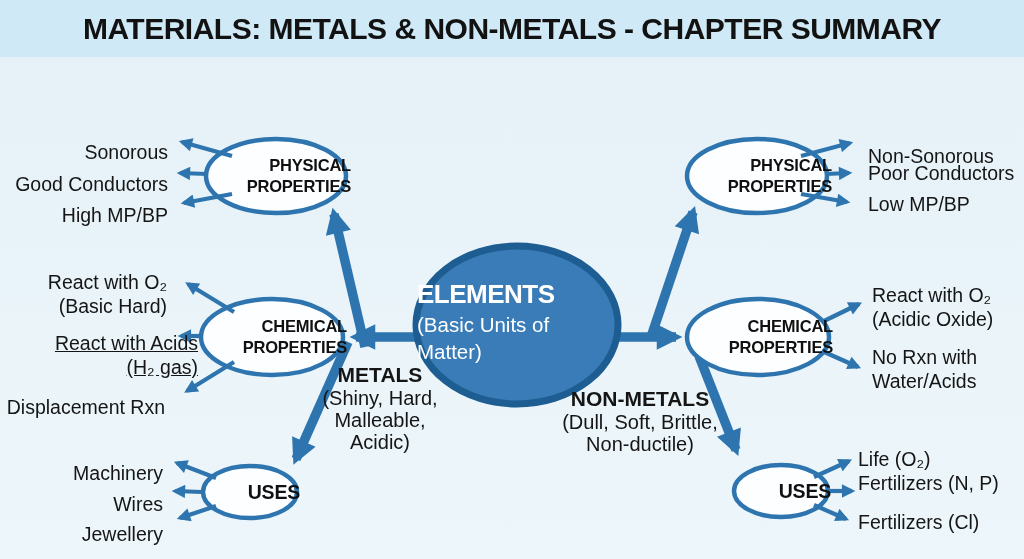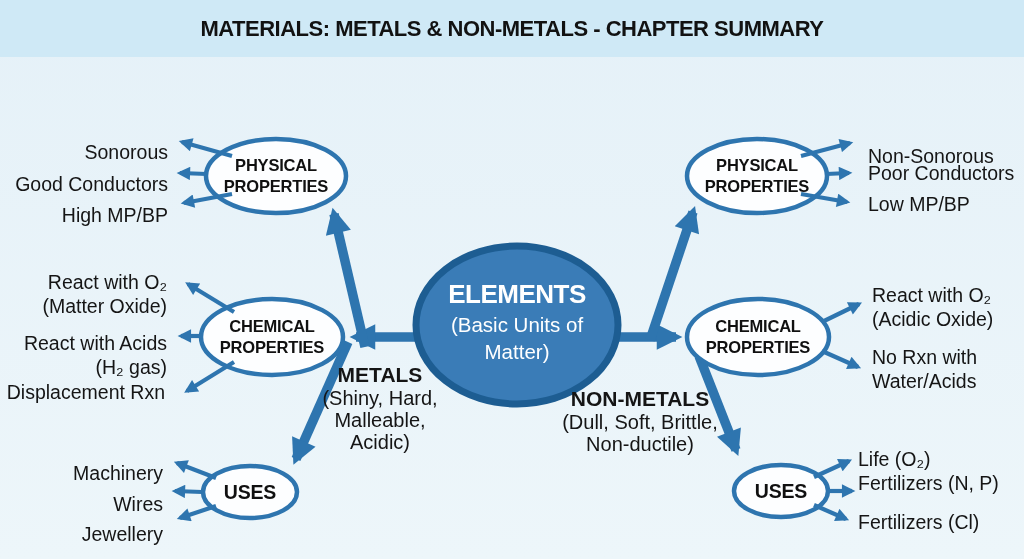--- a/index.html
+++ b/index.html
@@ -6,35 +6,35 @@
   .canvas{
     position:relative;width:1024px;height:559px;overflow:hidden;
     font-family:"Liberation Sans","DejaVu Sans",sans-serif;
     background:linear-gradient(180deg,#e5f1f8 0%,#edf6fa 100%);
   }
   .band{
     position:absolute;top:0;left:0;width:1024px;height:57px;
     background:#cfe9f6;display:flex;align-items:center;justify-content:center;
   }
   .title{
-    font-weight:bold;font-size:22px;letter-spacing:-0.5px;color:#121212;white-space:nowrap;
+    font-weight:bold;font-size:30px;letter-spacing:-0.5px;color:#121212;white-space:nowrap;
   }
   svg.layer{position:absolute;top:0;left:0;}
   .lbl{
     position:absolute;white-space:nowrap;font-size:19.5px;line-height:23px;color:#151515;
   }
   .lbl.r{text-align:right;margin-top:12px;}
   .lbl .ln{line-height:24px;}
   .ovlbl{
     position:absolute;font-weight:bold;font-size:16.5px;line-height:21px;
-    letter-spacing:-0.2px;color:#101010;text-align:center;white-space:nowrap;
+    letter-spacing:-0.2px;color:#101010;text-align:right;white-space:nowrap;
   }
   .ovlbl.uses{font-size:19.5px;line-height:22px;}
   .centerlbl{
-    position:absolute;left:417px;top:277px;width:200px;text-align:center;color:#ffffff;
+    position:absolute;left:417px;top:277px;width:200px;color:#ffffff;
   }
   .centerlbl .t{font-weight:bold;font-size:26px;line-height:34px;letter-spacing:-0.5px;}
   .centerlbl .s{font-weight:normal;font-size:20.5px;line-height:27px;}
   .branch{position:absolute;text-align:center;color:#151515;}
   .branch .name{font-weight:bold;font-size:21px;line-height:24px;}
   .branch .trait{font-size:20px;line-height:22px;}
 </style>
 </head>
 <body>
 
@@ -131,27 +131,27 @@
     <div>PROPERTIES</div>
   </div>
   <div class="ovlbl uses" style="left:731px;top:480px;width:100px;">USES</div>
 
   <div class="lbl r" style="right:856px;top:129px;">Sonorous</div>
   <div class="lbl r" style="right:856px;top:161px;">Good Conductors</div>
   <div class="lbl r" style="right:856px;top:192px;">High MP/BP</div>
 
   <div class="lbl r" style="right:857px;top:258px;">
     <div class="ln">React with O₂</div>
-    <div class="ln">(Matter Oxide)</div>
+    <div class="ln">(Basic Hard)</div>
   </div>
-  <div class="lbl r" style="right:857px;top:319px;">
+  <div class="lbl r" style="right:826px;top:319px;text-decoration:underline;">
     <div class="ln">React with Acids</div>
     <div class="ln">(H₂ gas)</div>
   </div>
-  <div class="lbl r" style="right:859px;top:369px;">Displacement Rxn</div>
+  <div class="lbl r" style="right:859px;top:384px;">Displacement Rxn</div>
 
   <div class="lbl r" style="right:861px;top:450px;">Machinery</div>
   <div class="lbl r" style="right:861px;top:481px;">Wires</div>
   <div class="lbl r" style="right:861px;top:511px;">Jewellery</div>
 
   <div class="lbl" style="left:868px;top:134px;margin-top:11px;">Non-Sonorous</div>
   <div class="lbl" style="left:868px;top:162px;">Poor Conductors</div>
   <div class="lbl" style="left:868px;top:193px;">Low MP/BP</div>
 
   <div class="lbl" style="left:872px;top:283px;">

